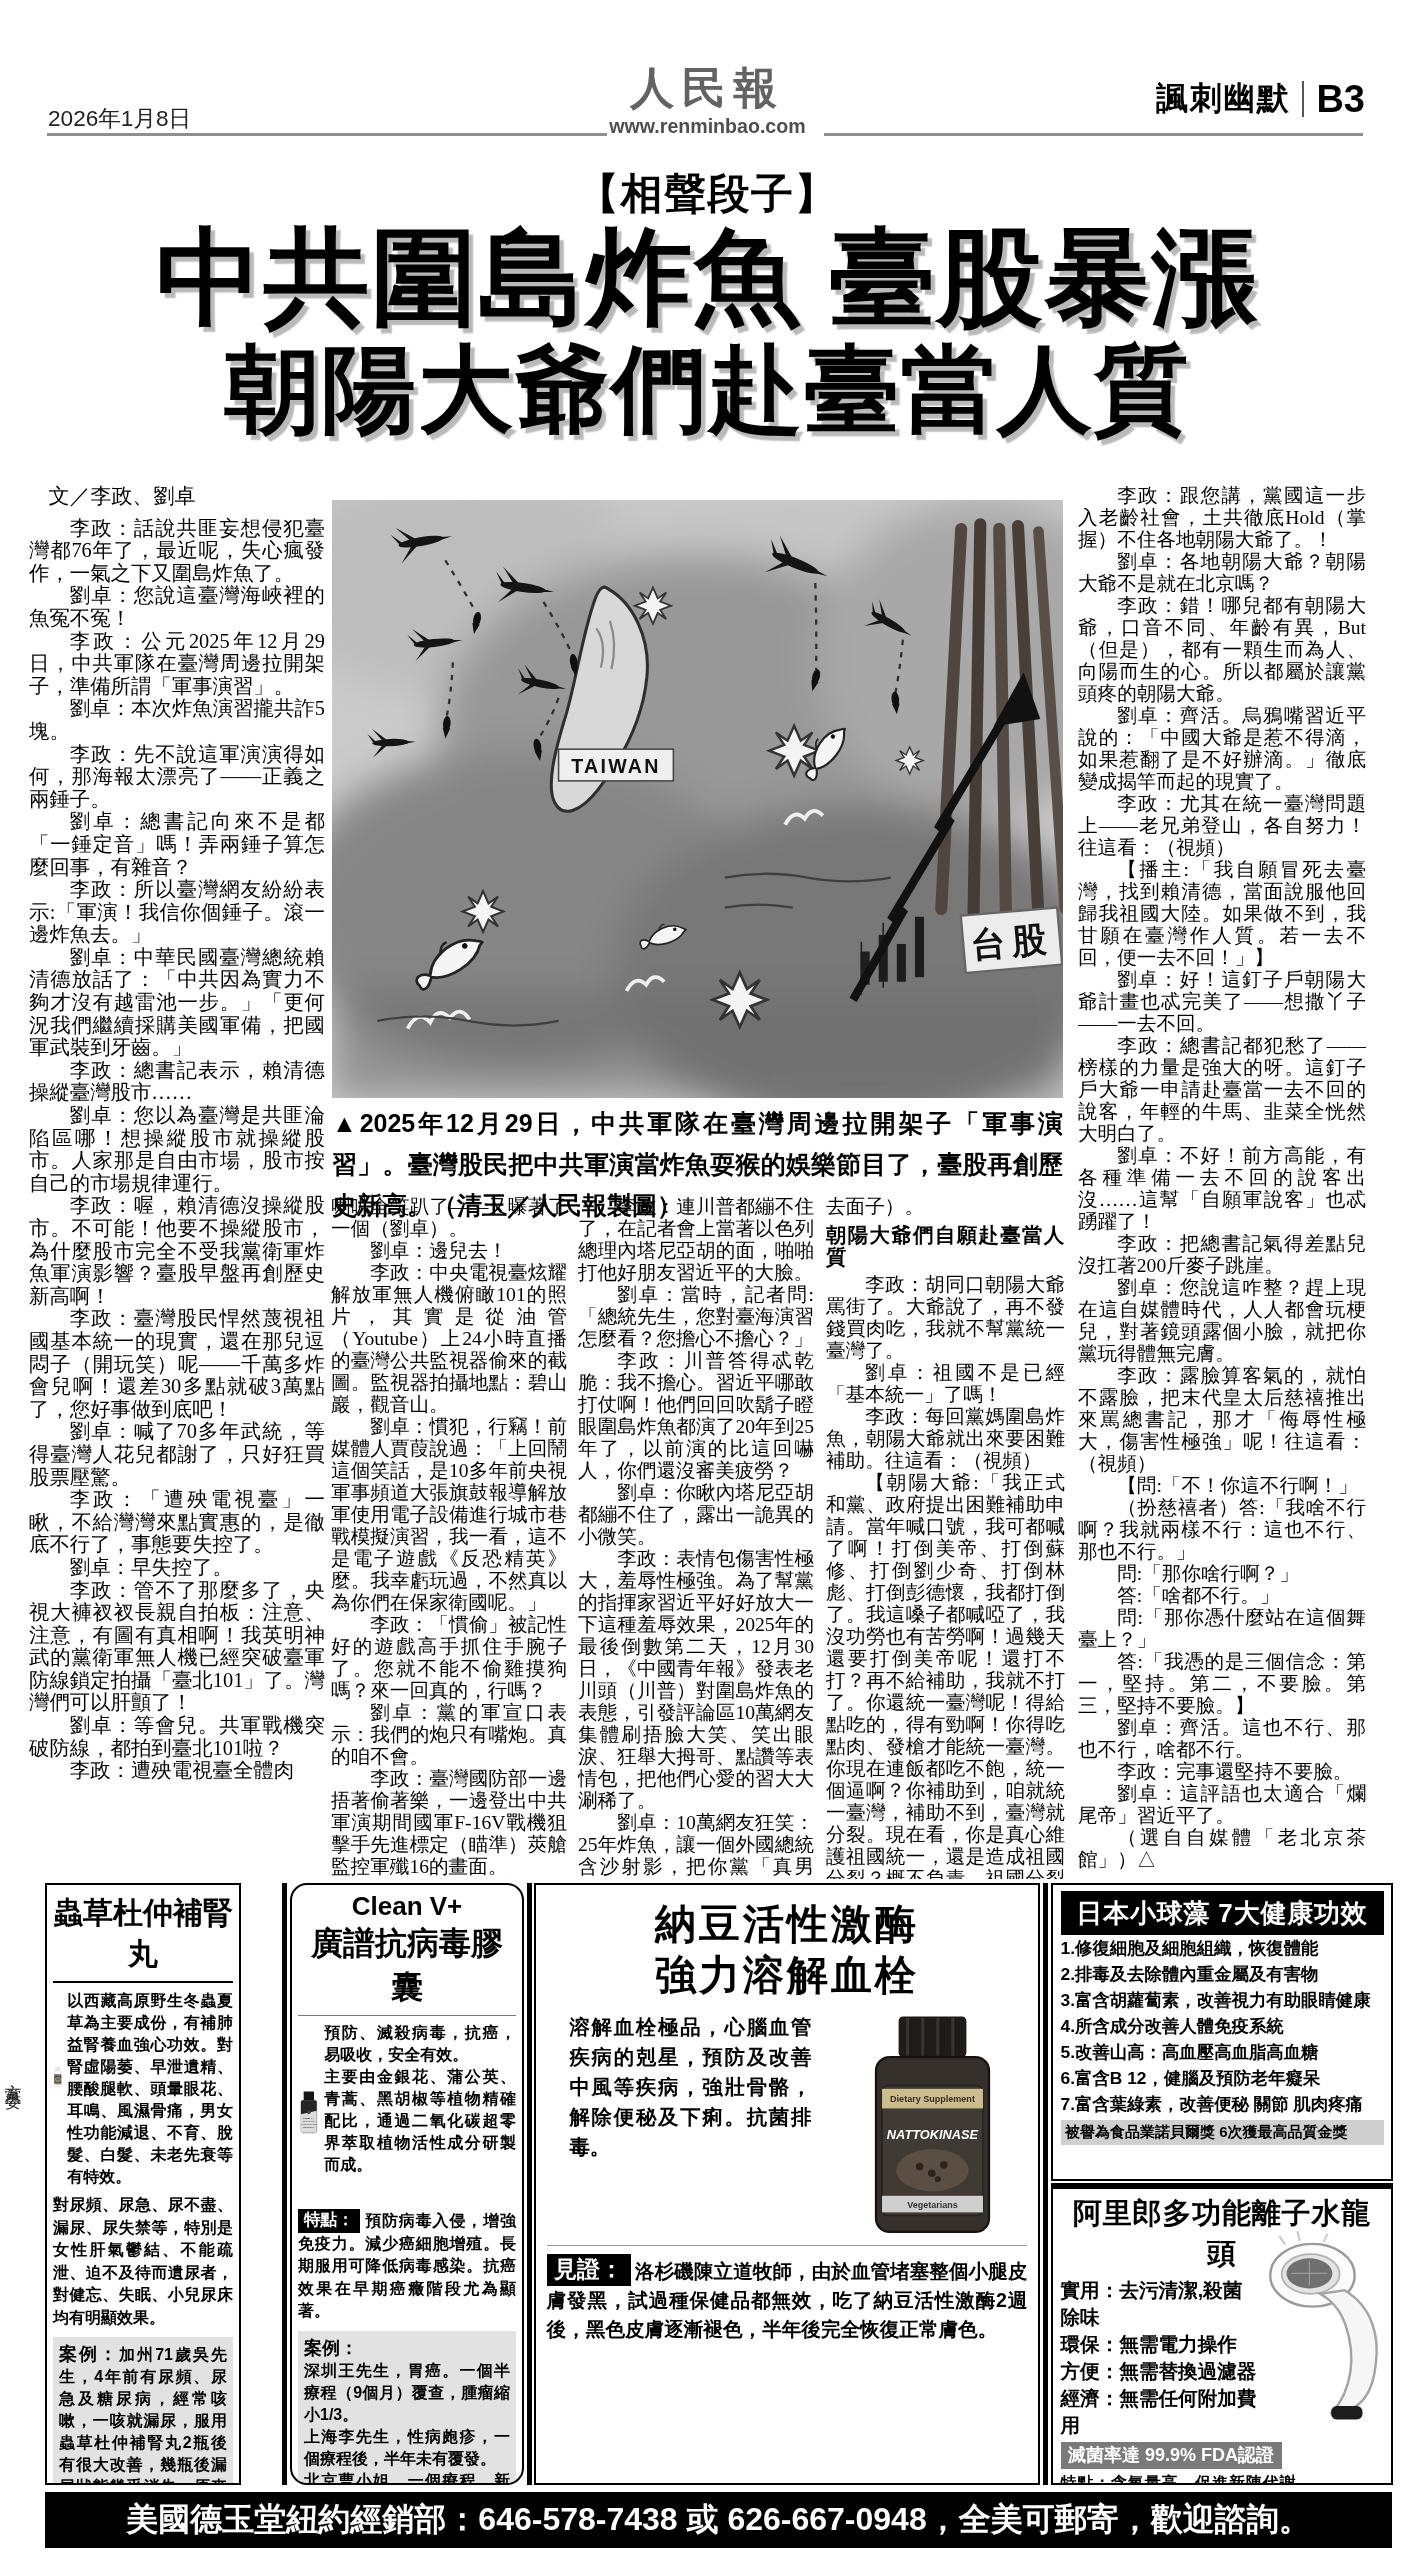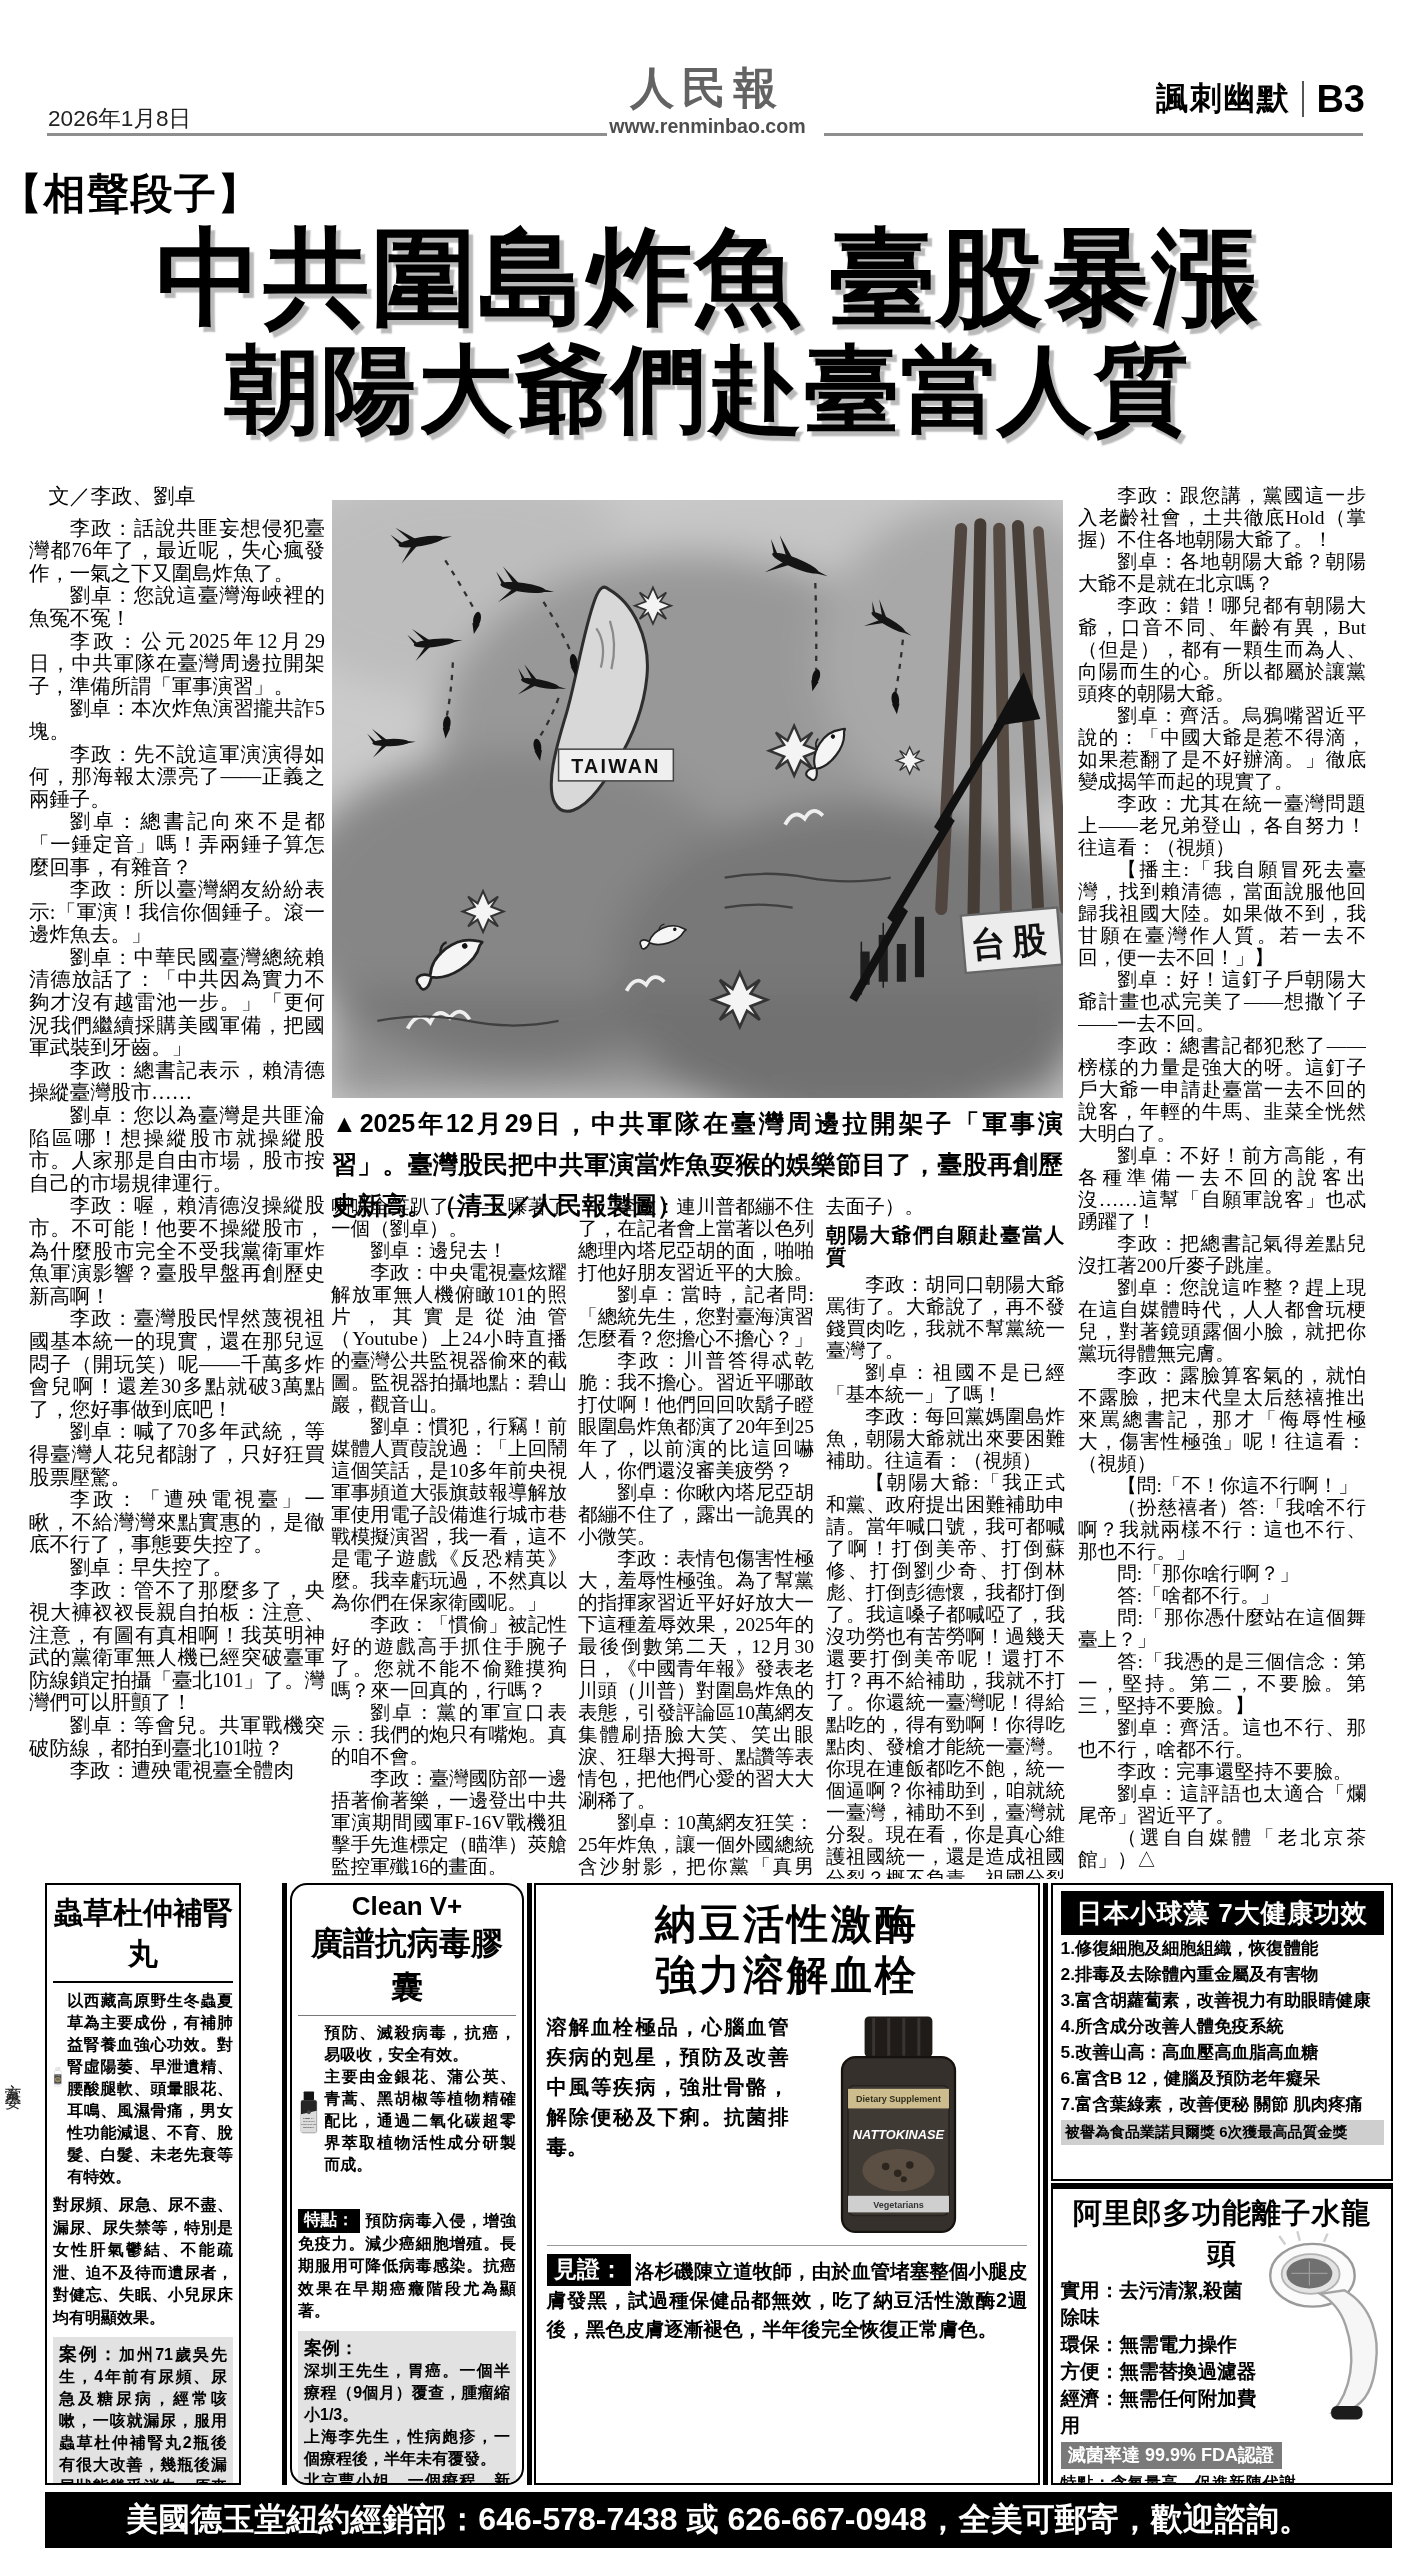--- a/index.html
+++ b/index.html
@@ -15,21 +15,21 @@
         font-family:"Liberation Sans",sans-serif;font-weight:bold;font-size:19.6px;color:#4e4e4e;}
   .rule{position:absolute;top:133px;height:3px;background:#8e8e8e;}
   .rule.left{left:47px;width:560px;}
   .rule.right{left:824px;width:539px;}
   .section{position:absolute;right:50px;top:77px;display:flex;align-items:center;
         font-family:"Liberation Sans",sans-serif;}
   .section .sec-name{font-size:32px;font-weight:900;letter-spacing:1.5px;}
   .section .sec-div{width:2.3px;height:36px;background:#555;margin:0 12px;}
   .section .sec-page{font-size:38px;font-weight:900;}
   
-  .kicker{position:absolute;left:0;top:166px;width:100%;
+  .kicker{position:absolute;left:0;top:166px;width:100%;text-align:center;
         font-size:42px;font-weight:900;letter-spacing:1.5px;}
   .headline1{position:absolute;left:0;top:223px;width:100%;text-align:center;
         font-size:106px;font-weight:900;letter-spacing:1.5px;line-height:1.05;
         text-shadow:4.5px 5.3px 1.5px #b9b9b9;}
   .headline2{position:absolute;left:0;top:341px;width:100%;text-align:center;
         font-size:95px;font-weight:900;letter-spacing:1.5px;line-height:1.05;
         text-shadow:4.5px 5.3px 1.5px #b9b9b9;}
   
   .col{position:absolute;overflow:hidden;text-align:justify;}
   .col p.para{margin:0;text-indent:2em;}
@@ -371,21 +371,21 @@
       <span style="display:inline"><p class="para">深圳王先生，胃癌。一個半療程（9個月）覆查，腫瘤縮小1/3。</p><p class="para">上海李先生，性病皰疹，一個療程後，半年未有覆發。</p><p class="para">北京曹小姐，一個療程，新冠疫苗產生的不適癥狀逐漸消失。</p></span>
     </div>
   </div>
   <div class="vdiv" style="left:527px;"></div>
 
   <div class="adbox ad3">
     <div class="ad-title-big">
       <div>納豆活性激酶</div>
       <div>強力溶解血栓</div>
     </div>
-    <div class="ad-row" style="gap:15px;">
+    <div class="ad-row" style="gap:27px;justify-content:flex-end;">
       <div class="ad3-body">溶解血栓極品，心腦血管疾病的剋星，預防及改善中風等疾病，強壯骨骼，解除便秘及下痢。抗菌排毒。</div>
       <svg width="189" height="226" viewBox="0 0 210 300">
         <rect x="60" y="6" width="90" height="54" rx="6" fill="#1e1b19"></rect>
         <line x1="72" y1="8" x2="72" y2="58" stroke="#3a3531" stroke-width="4"></line>
         <line x1="92" y1="8" x2="92" y2="58" stroke="#3a3531" stroke-width="4"></line>
         <line x1="112" y1="8" x2="112" y2="58" stroke="#3a3531" stroke-width="4"></line>
         <line x1="132" y1="8" x2="132" y2="58" stroke="#3a3531" stroke-width="4"></line>
         <rect x="30" y="60" width="150" height="232" rx="18" fill="#35302c" stroke="#15120f" stroke-width="3"></rect>
         <rect x="38" y="98" width="134" height="172" rx="8" fill="#403a34" stroke="#26221f" stroke-width="2"></rect>
         <rect x="38" y="102" width="134" height="26" fill="#cdbd8e"></rect>

